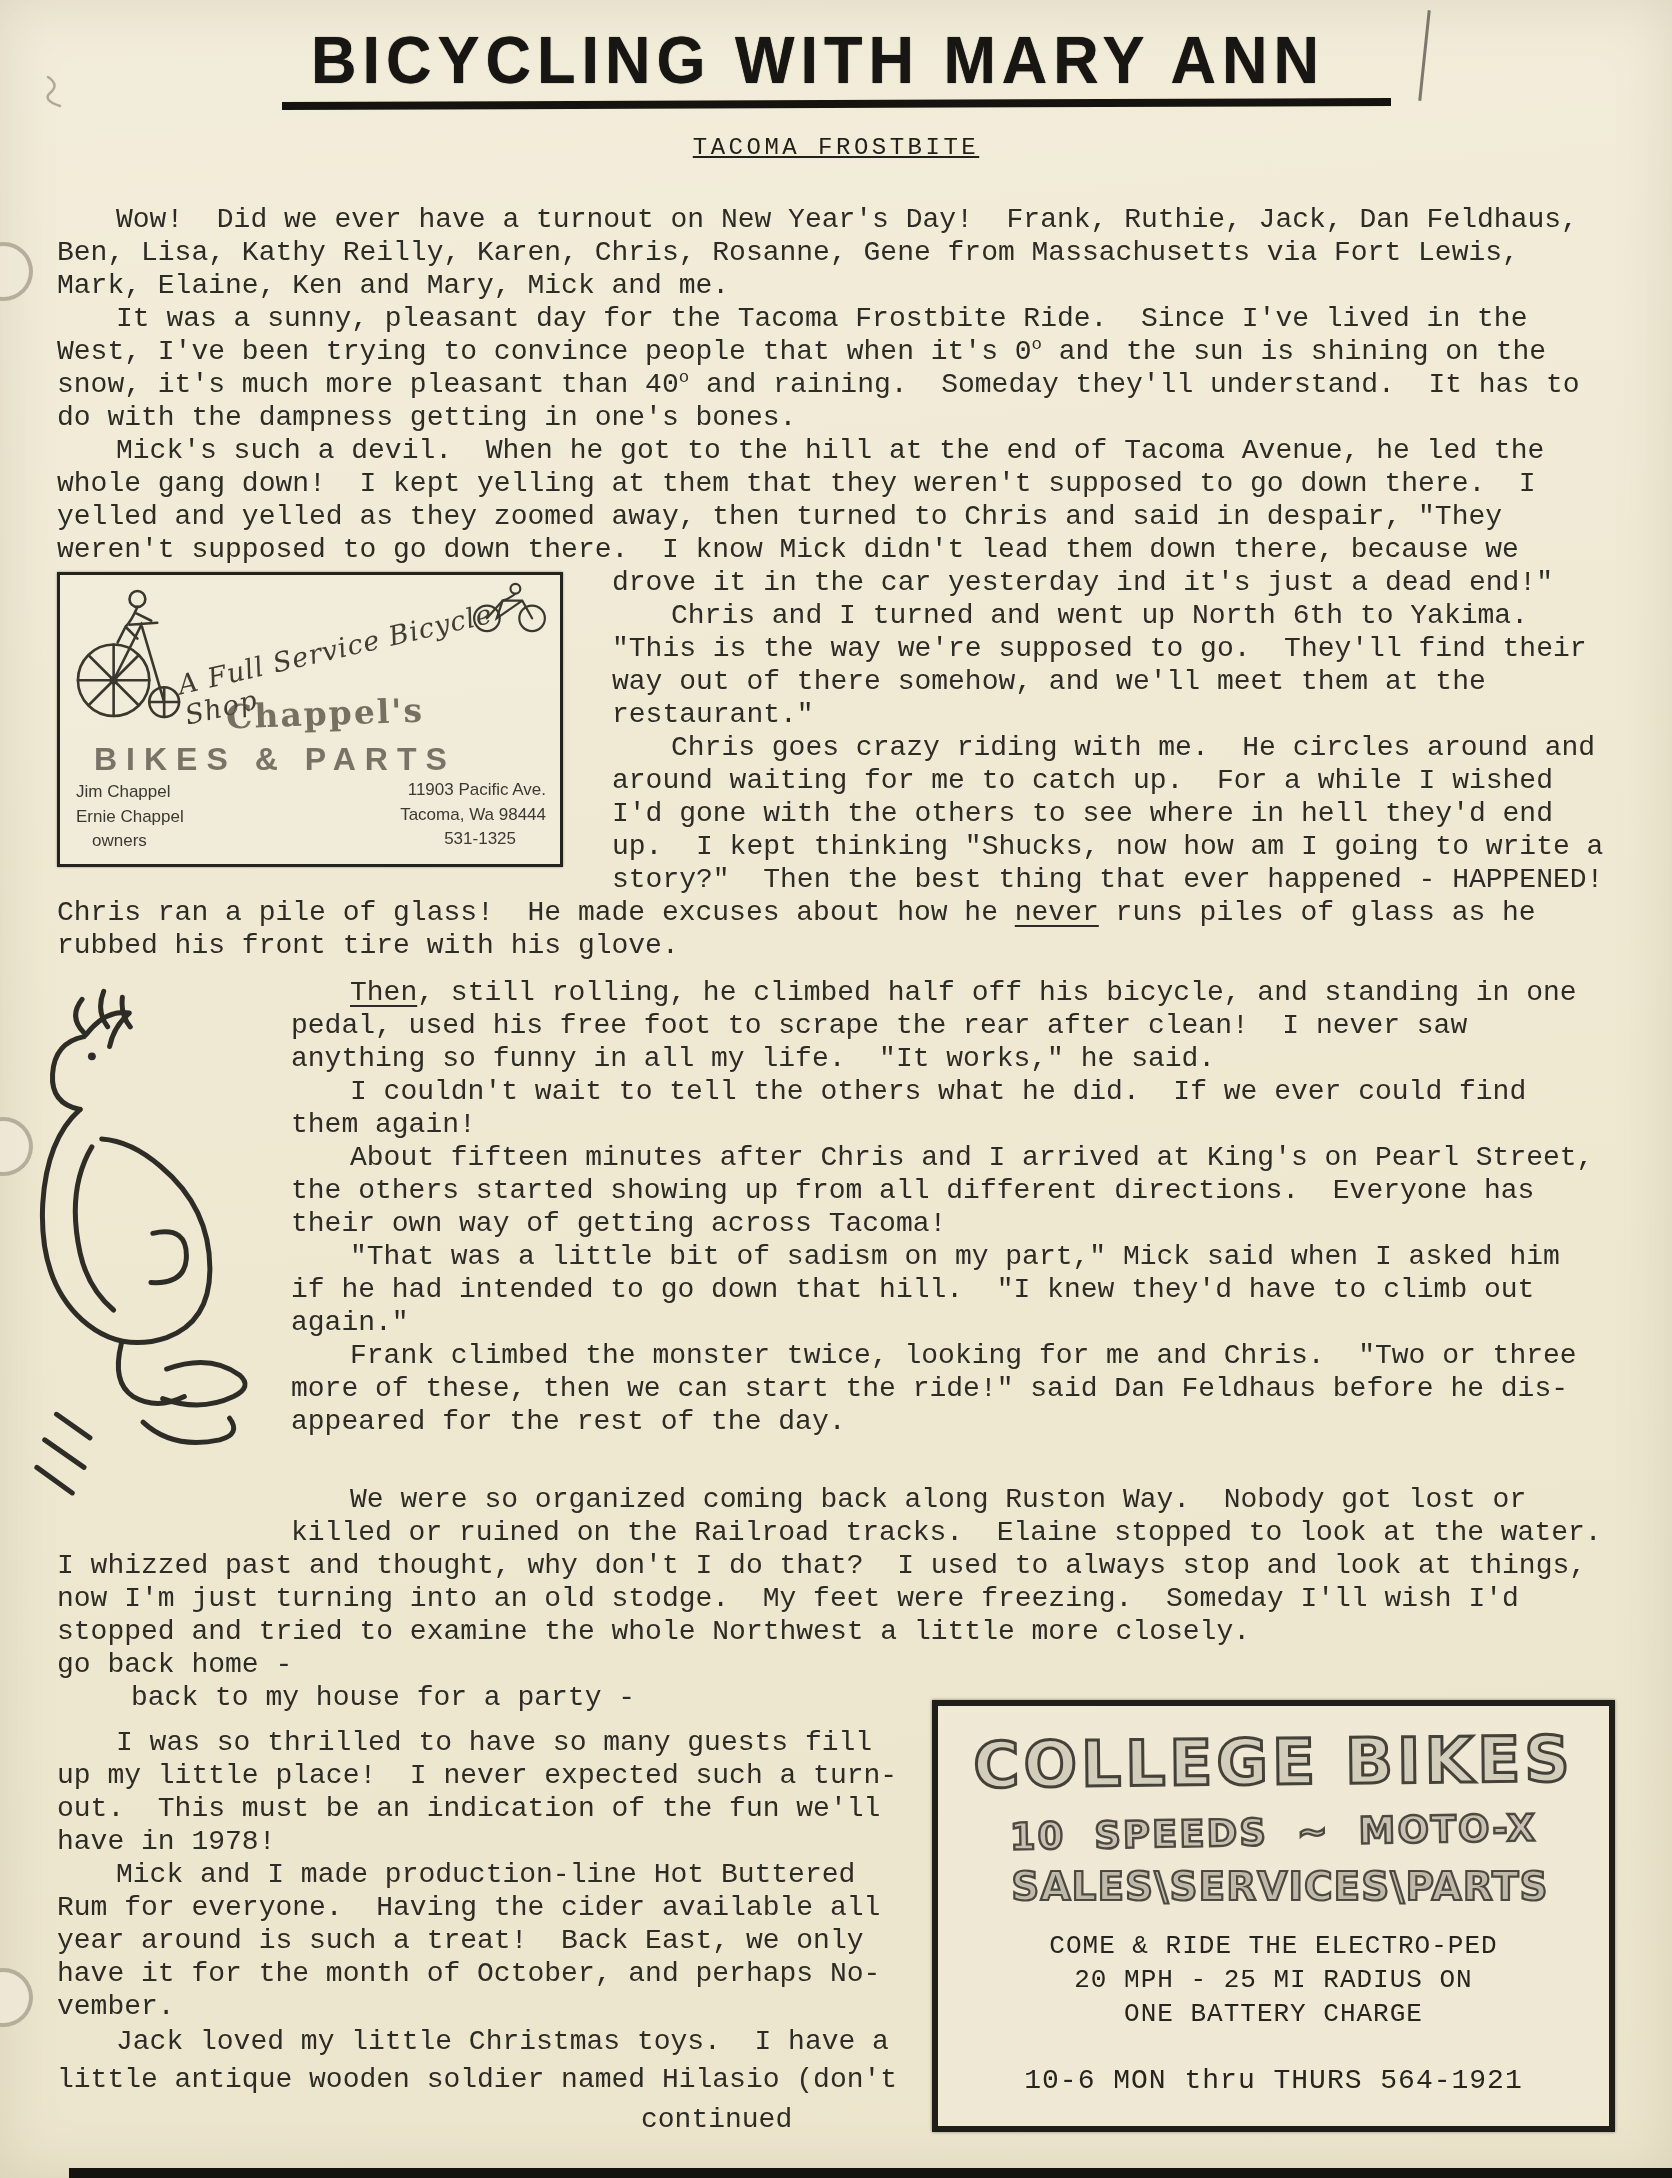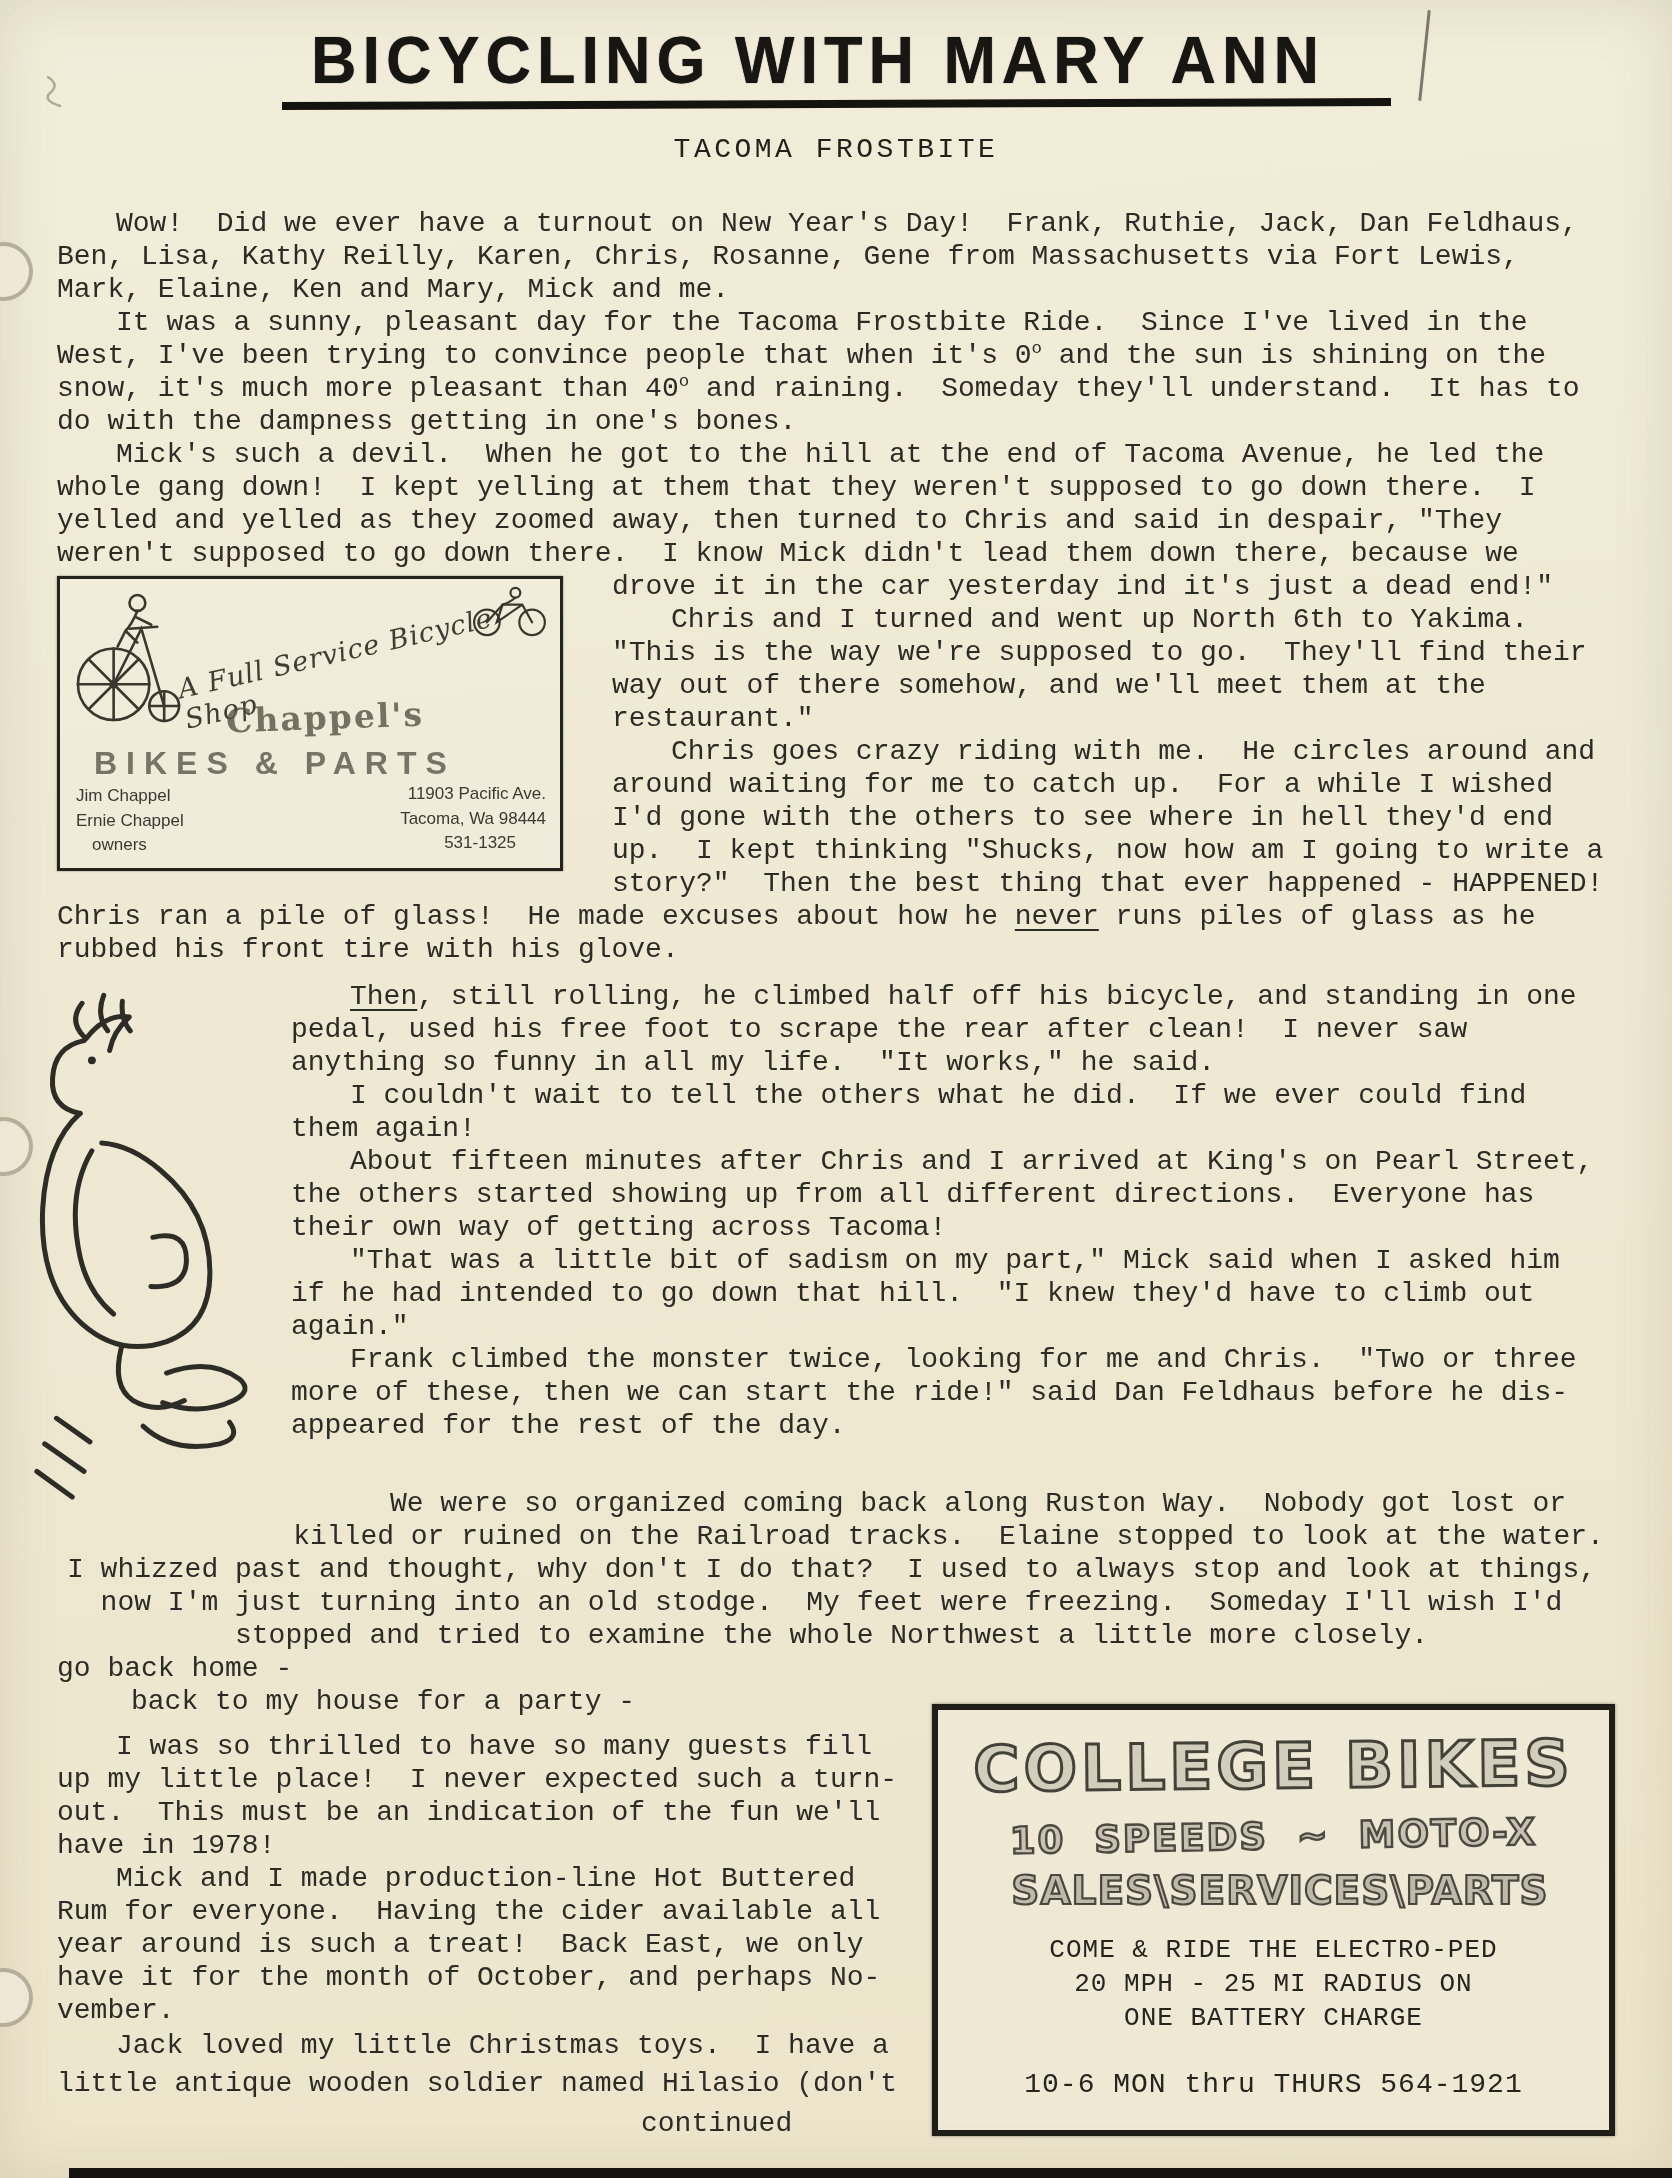--- a/index.html
+++ b/index.html
@@ -10,27 +10,27 @@
     box-shadow: inset 0 0 59px rgba(120,110,80,.18);
   }
   
   .masthead { position:relative; margin-top:24px; }
   h1.title {
     margin:0; text-align:center; font-family:"Liberation Sans",sans-serif;
     font-weight:700; font-size:63px; letter-spacing:6px; color:#181613;
     transform:scaleY(1.05) translateX(-18px); text-shadow:0 0 1px #2b2923;
   }
   .rule { width:1109px; height:8px; background:#15130f; margin:4px auto 0; transform:rotate(-0.2deg); }
-  .subtitle { text-align:center; margin-top:26px; font-size:28px; letter-spacing:3.5px; color:#22201b; }
+  .subtitle { text-align:center; margin-top:26px; font-size:24px; letter-spacing:3.5px; color:#22201b;text-decoration:underline; }
   
   .content { position:relative; padding:0 66px 0 57px; }
   .content p { margin:0; font-size:28px; line-height:33px; white-space:pre-wrap; }
   .ind { text-indent:59px; }
   .indent75 { text-indent:74px; }
-  .gap45 { margin-top:45px !important;text-align:center; }
+  .gap45 { margin-top:45px !important; }
   .gap14 { margin-top:14px !important; }
   .gap12 { margin-top:12px !important; }
   .first-p { margin-top:42px !important; }
   .leading38 { line-height:38px !important; }
   .u { text-decoration:underline; text-decoration-thickness:2px; text-underline-offset:5px; }
   sup { font-size:0.62em; vertical-align:0.55em; line-height:0; }
   .continued { text-indent:584px; margin-top:4px !important; }
   
   .chap-float { float:left; width:555px; height:303px; }
   .chap-box { position:relative; width:500px; height:289px; border:3px solid #25231d;

